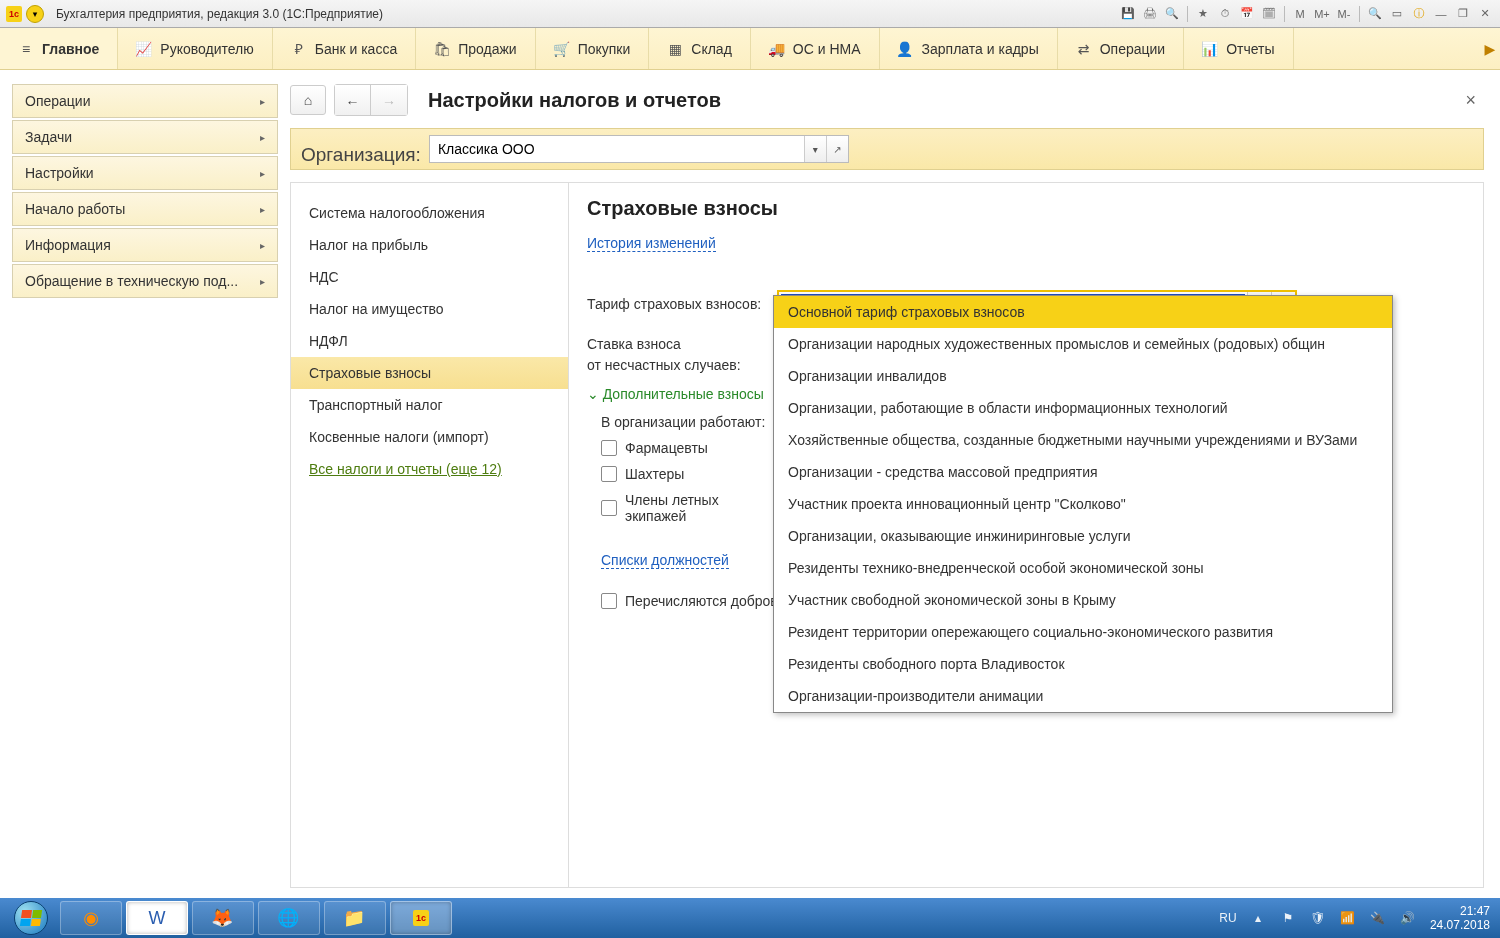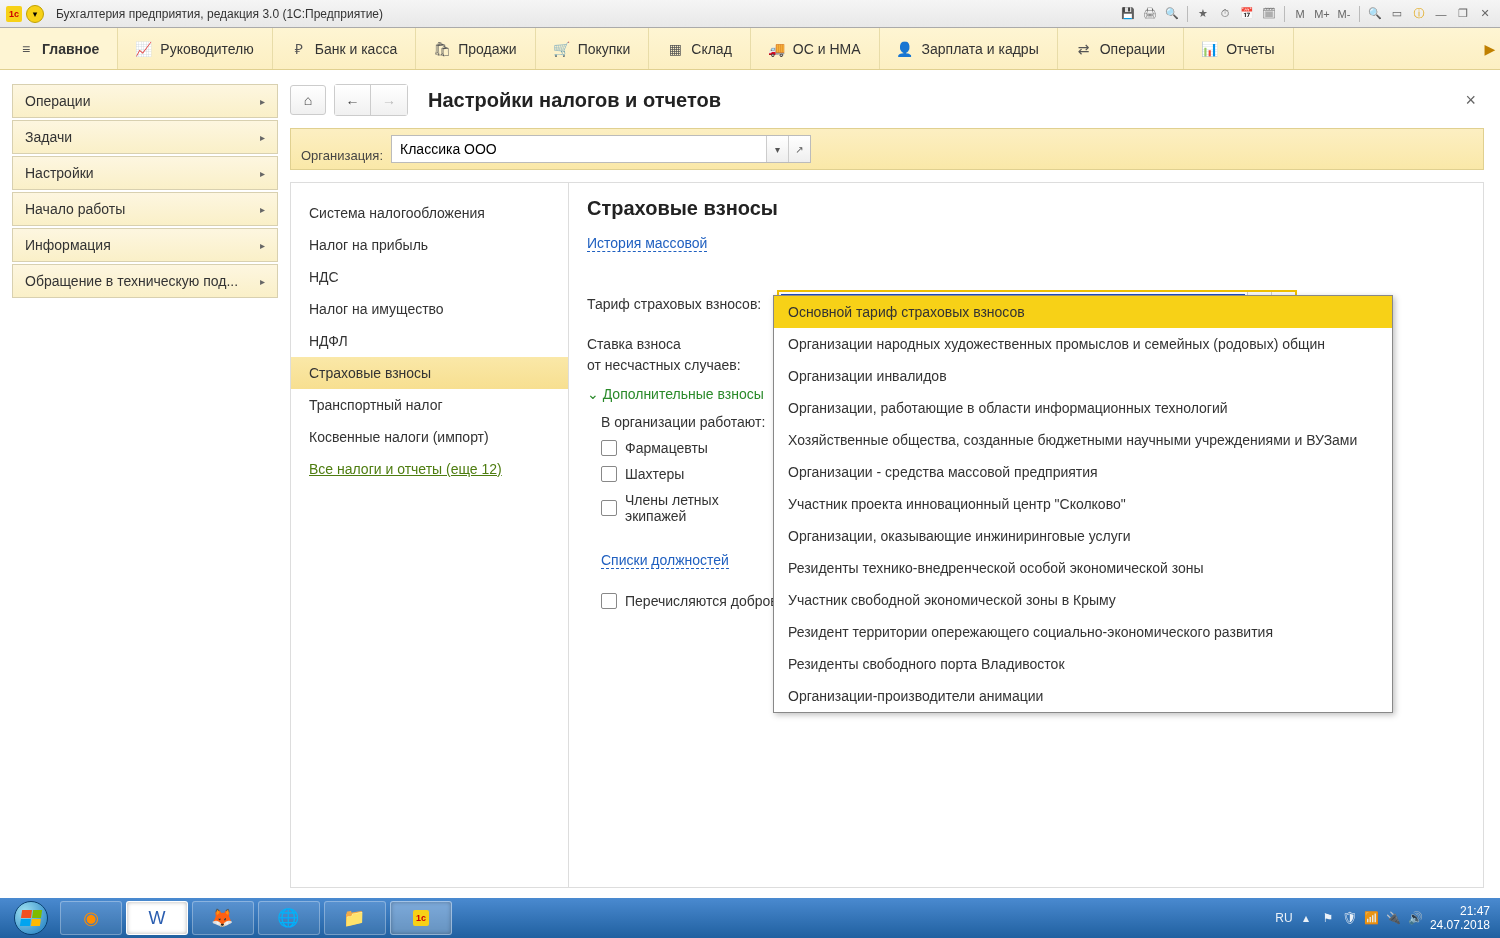--- a/index.html
+++ b/index.html
@@ -30,21 +30,21 @@
 
 .main { flex:1; padding:10px 16px 10px 0; display:flex; flex-direction:column; position:relative; }
 .page-header { display:flex; align-items:center; height:40px; gap:8px; }
 .ph-btn { width:36px; height:30px; border:1px solid #ccc; background:linear-gradient(#fff,#f0f0f0); border-radius:3px; display:flex; align-items:center; justify-content:center; font-size:14px; color:#444; cursor:pointer; }
 .ph-btn.disabled { color:#bbb; }
 .ph-title { font-size:20px; font-weight:600; margin-left:12px; color:#222; }
 .close-x { margin-left:auto; font-size:18px; color:#666; cursor:pointer; padding:4px 8px; }
 
 
 .org-bar { background:linear-gradient(#fcefc2,#fae8a8); border:1px solid #e0d090; height:42px; display:flex; align-items:center; padding:0 10px; margin-top:8px; }
-.org-label { font-size:13px; color:#444; margin-right:8px;margin-top:12px; }
+.org-label { font-size:19px; color:#444; margin-right:8px;margin-top:12px; }
 .org-field { flex:0 0 420px; height:28px; border:1px solid #bbb; background:#fff; display:flex; align-items:center; }
 .org-input { flex:1; padding:0 8px; font-size:14px; border:none; outline:none; background:transparent; }
 .org-btn { width:22px; height:100%; border-left:1px solid #ccc; display:flex; align-items:center; justify-content:center; font-size:10px; color:#555; cursor:pointer; background:linear-gradient(#fff,#eee); }
 
 
 .content-row { display:flex; flex:1; margin-top:12px; gap:0; border:1px solid #ddd; }
 .tax-menu { width:278px; border-right:1px solid #ddd; padding:14px 0; }
 .tax-item { padding:8px 18px; font-size:14px; color:#333; cursor:pointer; }
 .tax-item.active { background:linear-gradient(#fae8a8,#f7df90); }
 .tax-item.link { color:#4d7c0f; text-decoration:underline; }
@@ -69,21 +69,21 @@
 .dropdown { position:absolute; top:112px; left:204px; width:620px; background:#fff; border:1px solid #888; box-shadow:2px 2px 6px rgba(0,0,0,0.25); max-height:430px; overflow:auto; z-index:100; }
 .dd-item { padding:8px 14px; font-size:14px; color:#333; cursor:pointer; white-space:nowrap; }
 .dd-item.sel { background:#f7d117; }
 
 
 .taskbar { position:absolute; bottom:0; left:0; right:0; height:40px; background:linear-gradient(#4a8ad0,#2060a0); display:flex; align-items:center; padding:0 4px; }
 .start-orb { width:54px; height:40px; display:flex; align-items:center; justify-content:center; }
 .orb { width:34px; height:34px; border-radius:50%; background:radial-gradient(circle at 30% 30%, #9de0f0, #1878c0); border:1px solid #0a4070; display:flex; align-items:center; justify-content:center; }
 .task-btn { width:62px; height:34px; margin:0 2px; border:1px solid rgba(255,255,255,0.3); border-radius:3px; display:flex; align-items:center; justify-content:center; font-size:18px; background:rgba(255,255,255,0.1); cursor:pointer; }
 .task-btn.active { background:rgba(255,255,255,0.3); box-shadow:inset 0 0 4px rgba(0,0,0,0.3); }
-.tray { margin-left:auto; display:flex; align-items:center; gap:6px; color:#fff; font-size:12px; padding-right:6px; }
+.tray { margin-left:auto; display:flex; align-items:center; gap:14px; color:#fff; font-size:12px; padding-right:6px; }
 .tray-icon { width:16px; height:16px; display:flex; align-items:center; justify-content:center; font-size:12px; opacity:0.9; }
 .clock { text-align:right; line-height:1.2; font-size:12px; }
 
 
 .winflag { width:20px; height:16px; display:grid; grid-template-columns:1fr 1fr; grid-template-rows:1fr 1fr; gap:1px; transform:skewX(-8deg); }
 .winflag div:nth-child(1){background:#f25022;} .winflag div:nth-child(2){background:#7fba00;}
 .winflag div:nth-child(3){background:#00a4ef;} .winflag div:nth-child(4){background:#ffb900;}
 </style>
 </head>
 <body>
@@ -217,21 +217,21 @@
         <div class="tax-item">Налог на имущество</div>
         <div class="tax-item">НДФЛ</div>
         <div class="tax-item active">Страховые взносы</div>
         <div class="tax-item">Транспортный налог</div>
         <div class="tax-item">Косвенные налоги (импорт)</div>
         <div class="tax-item link">Все налоги и отчеты (еще 12)</div>
       </div>
 
       <div class="tax-content">
         <h2 class="section-title">Страховые взносы</h2>
-        <a class="hist-link">История массовой</a>
+        <a class="hist-link">История изменений</a>
 
         <div class="field-row">
           <span class="field-label">Тариф страховых взносов:</span>
           <div class="combo">
             <input class="combo-input" readonly="" value="Основной тариф страховых взносов" style="">
             <div class="combo-db">▾</div>
             <div class="combo-db">↗</div>
           </div>
           <span class="help-q">?</span>
         </div>

